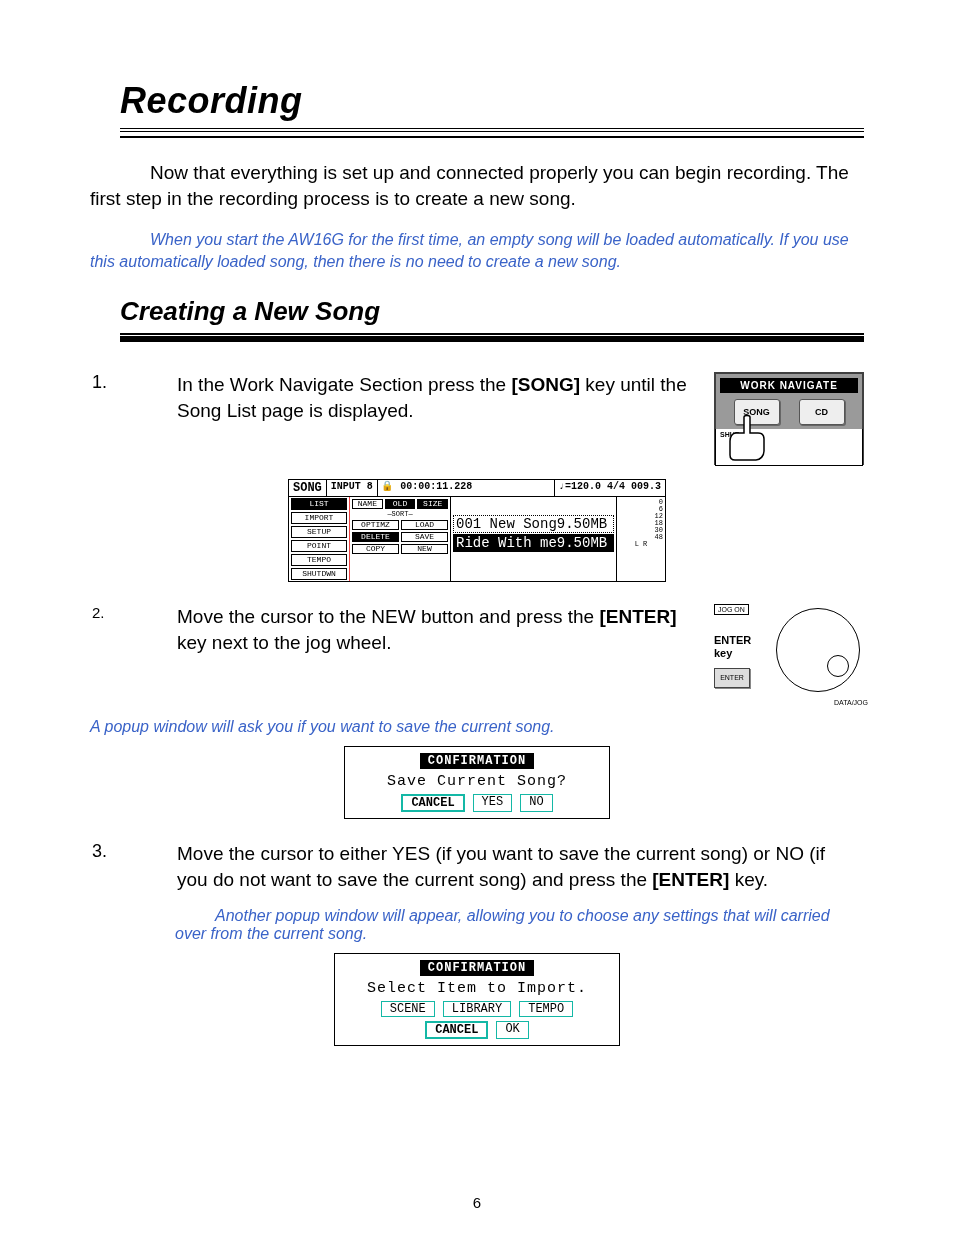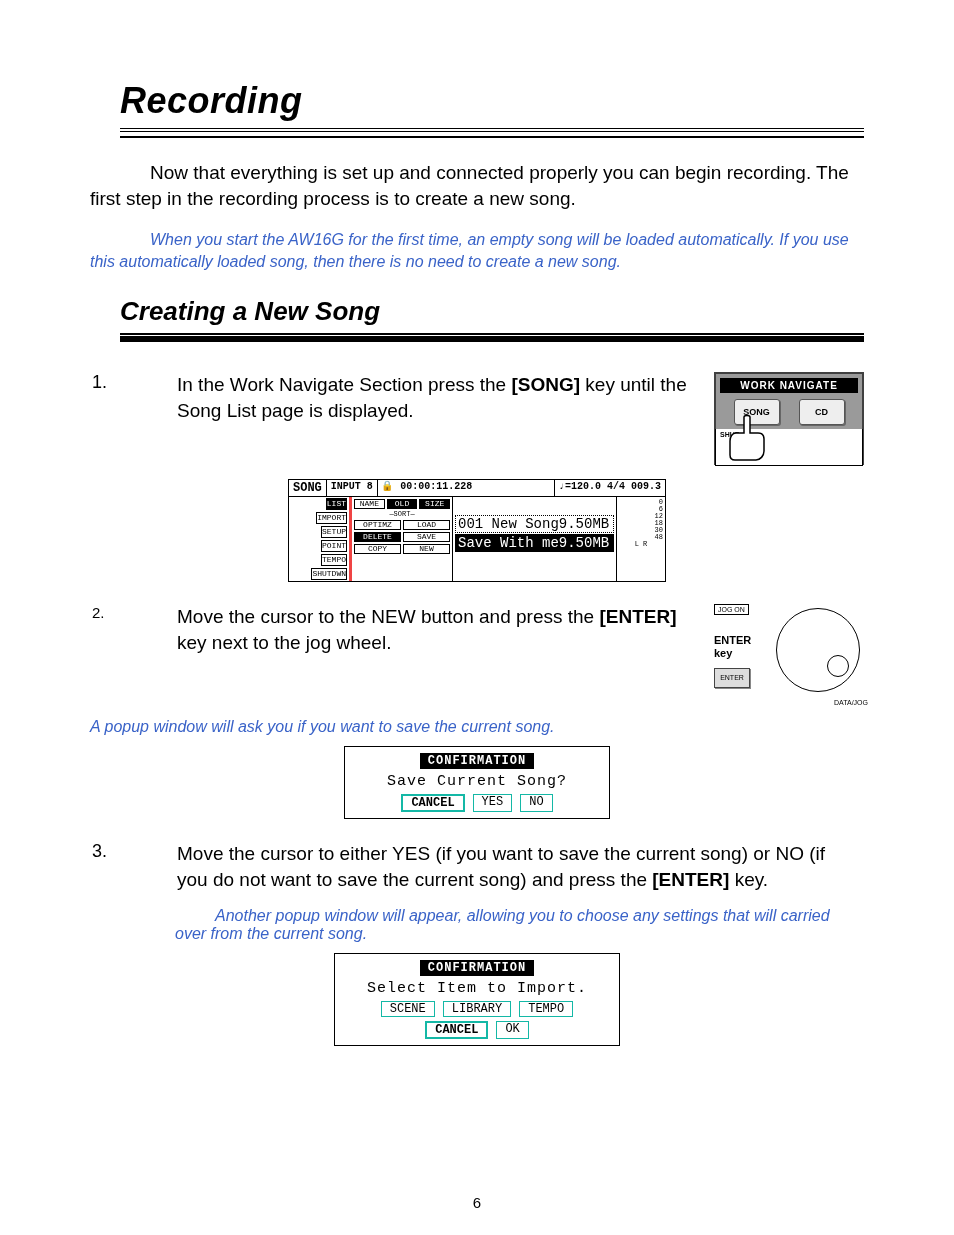--- a/index.html
+++ b/index.html
@@ -143,22 +143,21 @@
     display:flex;
     border-bottom: 1px solid #000;
   }
   .lcd-top > div { border-right:1px solid #000; padding:2px 4px; font-weight:700; }
   .lcd-top > div:last-child{border-right:none;}
   .lcd-body{display:flex;}
   .lcd-tabs{
     width:60px;
     display:flex;
     flex-direction:column;
-    border-right:3px solid #ef4444;
-    align-items:flex-end;
+    border-right:1px solid #ef4444;
   }
   .lcd-tab{
     border:1px solid #000;
     margin:1px 2px;
     text-align:center;
     font-size:8px;
     padding:1px 0;
   }
   .lcd-tab.sel{background:#000;color:#fff;}
   .lcd-btns{
@@ -336,21 +335,21 @@
           <div class="lcd-btn">SAVE</div>
         </div>
         <div class="lcd-btn-row">
           <div class="lcd-btn">COPY</div>
           <div class="lcd-btn">NEW</div>
         </div>
       </div>
       <div class="lcd-list">
         <div style="height:16px"></div>
         <div class="lcd-list-row">001  New Song9.50MB</div>
-        <div class="lcd-list-row sel">Save With me9.50MB</div>
+        <div class="lcd-list-row sel">Ride With me9.50MB</div>
       </div>
       <div class="lcd-meter">
         <div>0</div>
         <div>6</div>
         <div>12</div>
         <div>18</div>
         <div>30</div>
         <div>48</div>
         <div style="text-align:center">L R</div>
       </div>

